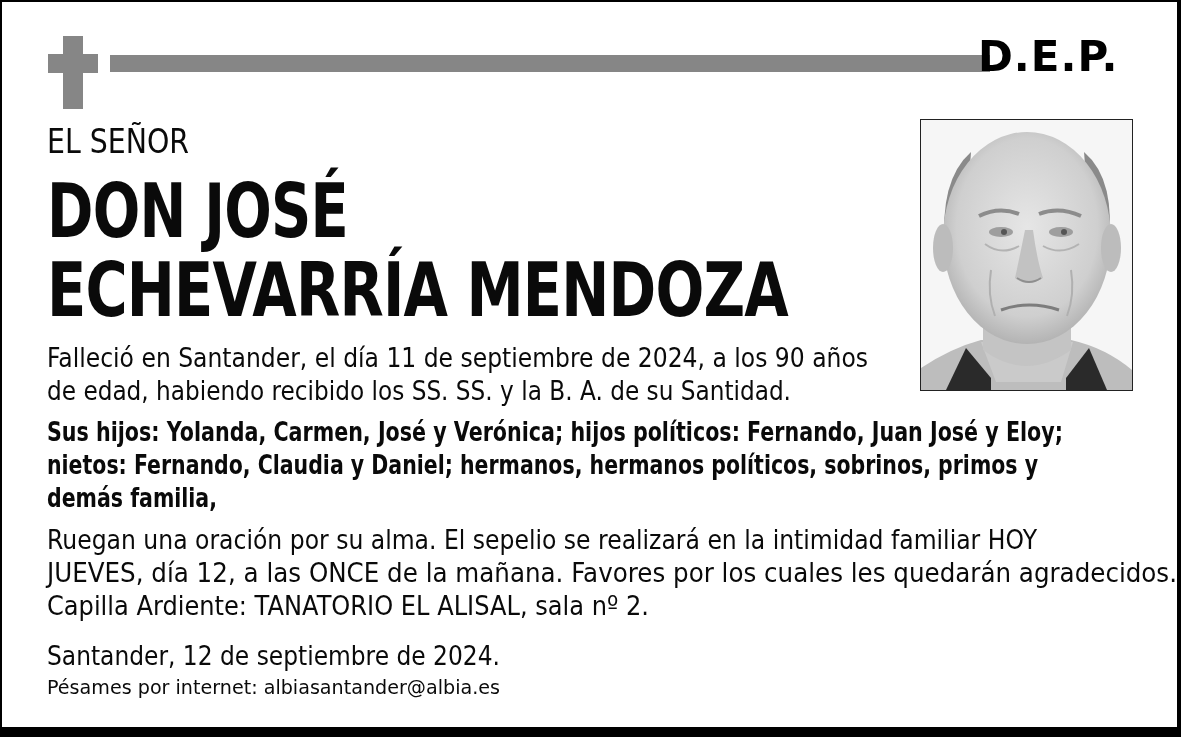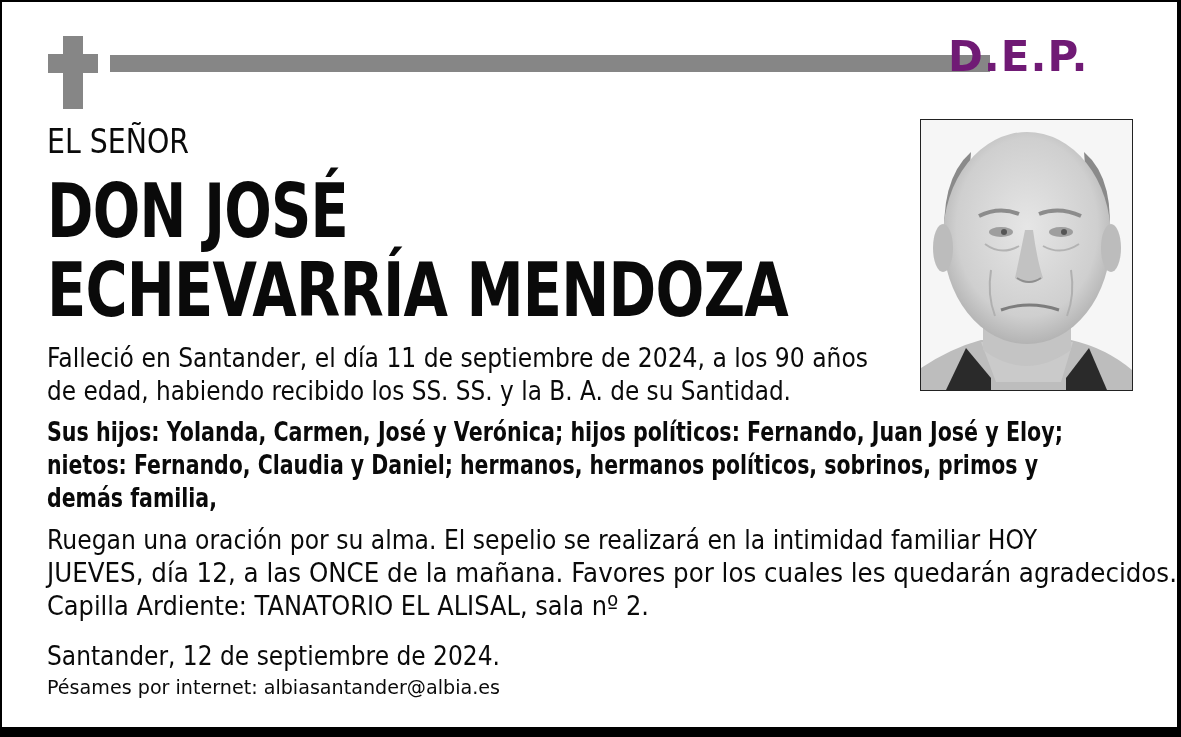--- a/index.html
+++ b/index.html
@@ -4,22 +4,22 @@
 <style>
   html, body { margin: 0; padding: 0; background: #ffffff; }
   body { width: 1181px; height: 737px; position: relative; overflow: hidden;
          font-family: "DejaVu Sans", sans-serif; color: #0a0a0a; }
   .frame { position: absolute; left: 0; top: 0; width: 1181px; height: 737px;
            box-sizing: border-box; border-top: 2px solid #000; border-left: 2px solid #000;
            border-right: 4px solid #000; border-bottom: 10px solid #000; }
   .cross-v { position: absolute; left: 63px; top: 36px; width: 20px; height: 73px; background: #868686; }
   .cross-h { position: absolute; left: 48px; top: 54px; width: 50px; height: 19px; background: #868686; }
   .rule { position: absolute; left: 110px; top: 55px; width: 880px; height: 17px; background: #868686; }
-  .dep { position: absolute; left: 948px; top: 36px; font-family: "DejaVu Sans", sans-serif;
-         font-weight: bold; font-size: 42px; line-height: 42px; color: #701a75; letter-spacing: 1px; white-space: nowrap; }
+  .dep { position: absolute; left: 978px; top: 36px; font-family: "DejaVu Sans", sans-serif;
+         font-weight: bold; font-size: 42px; line-height: 42px; color: #000000; letter-spacing: 1px; white-space: nowrap; }
   .line { position: absolute; left: 47px; white-space: nowrap; transform-origin: 0 0; }
   .pretitle { font-family: "DejaVu Sans", sans-serif; font-size: 33px; line-height: 36px; }
   .name { font-family: "DejaVu Sans", sans-serif; font-weight: bold; font-size: 74px; line-height: 78px; letter-spacing: -1px; }
   .body { font-family: "DejaVu Sans", sans-serif; font-size: 26px; line-height: 30px; }
   .bold { font-weight: bold; }
   .small { font-family: "DejaVu Sans", sans-serif; font-size: 20px; line-height: 24px; }
   .photo { position: absolute; left: 920px; top: 119px; width: 211px; height: 270px;
            border: 1px solid #222; background: #f4f4f4; overflow: hidden; }
   .photo svg { display: block; }
 </style>

